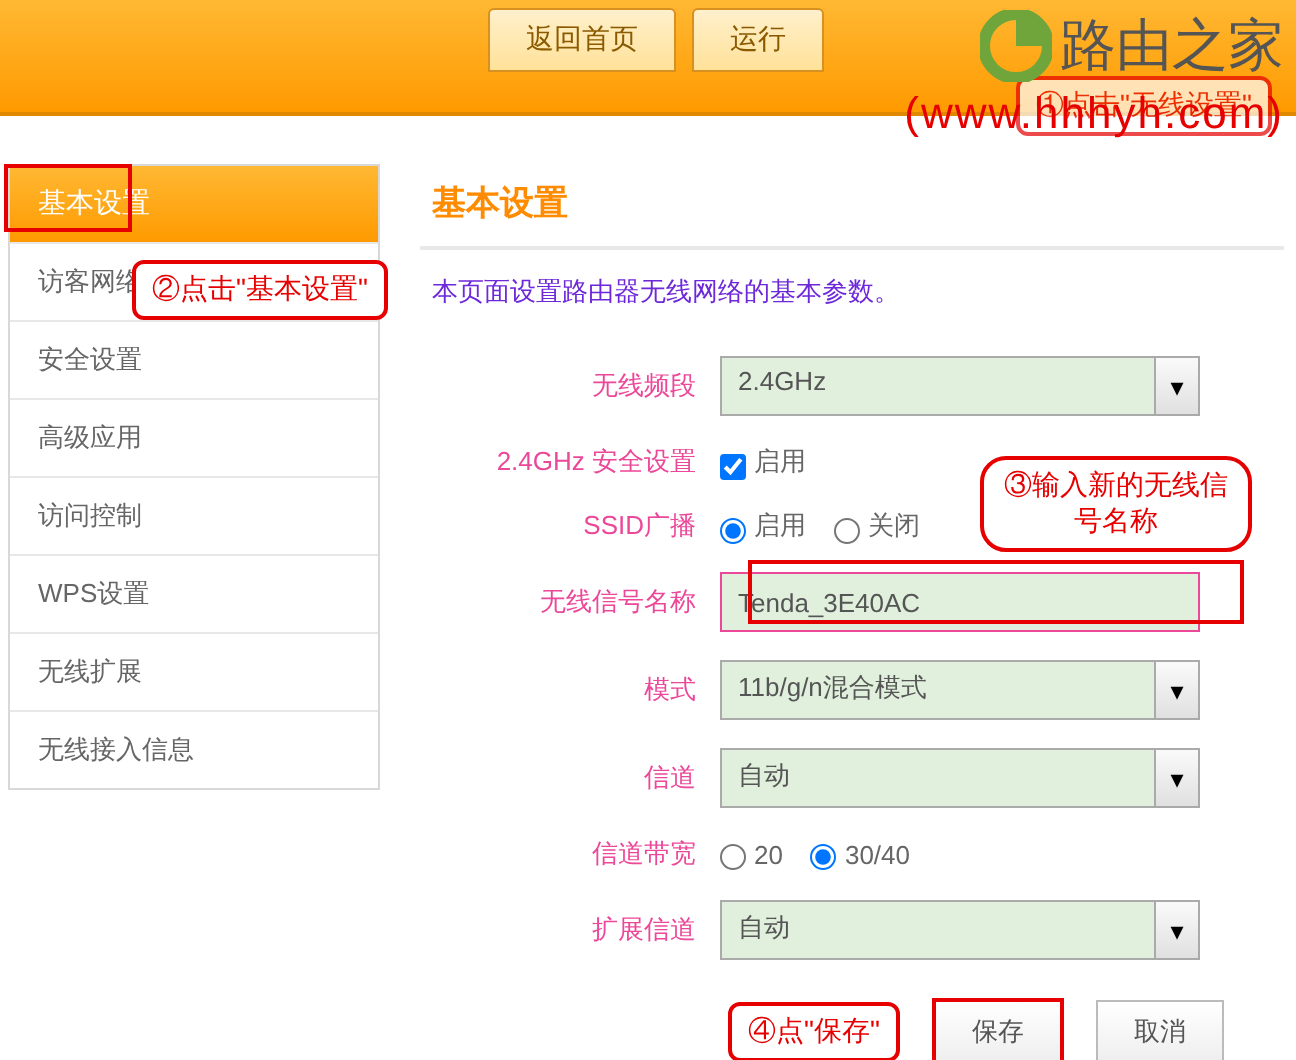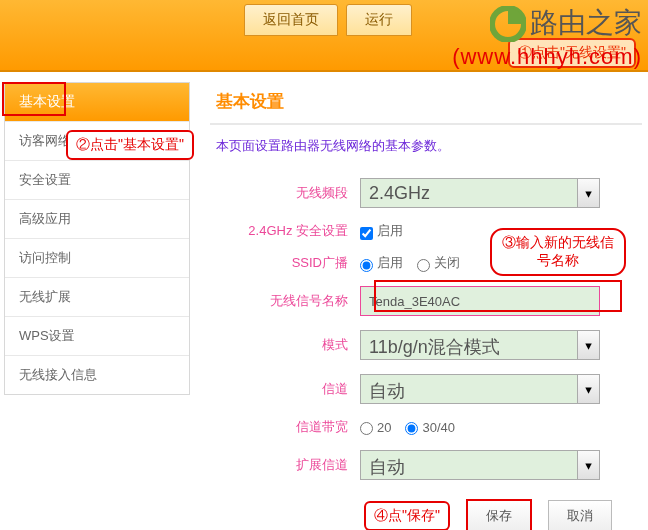--- a/index.html
+++ b/index.html
@@ -1,34 +1,34 @@
 <!DOCTYPE html>
 <html><head>
 <meta charset="utf-8">
 <style>
 * { box-sizing: border-box; margin: 0; padding: 0; }
 body { font-family: "Microsoft YaHei", Arial, sans-serif; font-size: 13px; background: #fff; width: 648px; height: 530px; position: relative; overflow: hidden; }
-.topbar { position: absolute; top: 0; left: 0; right: 0; height: 72px; background: linear-gradient(#ffb833, #ff9a00); border-bottom: 2px solid #e08800; }
+.topbar { position: absolute; top: 0; left: 0; right: 0; height: 58px; background: linear-gradient(#ffb833, #ff9a00); border-bottom: 2px solid #e08800; }
 .topbar-inner { position: absolute; top: 4px; left: 244px; display: flex; }
 .top-btn { background: linear-gradient(#fff0cc, #ffe199); border: 1px solid #d89020; border-radius: 3px 3px 0 0; padding: 6px 18px; margin-right: 8px; color: #8a5a00; font-size: 14px; cursor: pointer; }
 .watermark { position: absolute; top: 4px; right: 6px; text-align: right; z-index: 50; }
-.watermark-logo { display: flex; align-items: flex-end; justify-content: flex-end; font-size: 28px; color: #555; font-weight: 500; }
+.watermark-logo { display: flex; align-items: center; justify-content: flex-end; font-size: 28px; color: #555; font-weight: 500; }
 .watermark-logo svg { margin-right: 4px; }
 .watermark-url { color: #e60000; font-size: 22px; margin-top: 2px; letter-spacing: 1px; }
 .sidebar { position: absolute; top: 82px; left: 4px; width: 186px; border: 1px solid #d8d8d8; background: #fff; }
 .sidebar-active { background: linear-gradient(#ffb833, #ff9a00); color: #fff; padding: 10px 14px; font-size: 14px; }
 .sidebar-item { border-top: 1px solid #e8e8e8; padding: 10px 14px; color: #666; font-size: 13px; cursor: pointer; }
 .content { position: absolute; top: 82px; left: 210px; right: 6px; bottom: 6px; }
 .page-title { color: #ff8c00; font-size: 17px; font-weight: bold; padding: 8px 0 10px 6px; border-bottom: 2px solid #e8e8e8; }
 .page-desc { color: #6d28d9; padding: 12px 0 16px 6px; font-size: 13px; }
 .form-row { display: flex; align-items: center; padding: 7px 0; }
 .form-label { width: 150px; text-align: right; color: #ec4899; padding-right: 12px; font-size: 13px; }
 .form-control { flex: 1; display: flex; align-items: center; position: relative; }
 .select-wrap { position: relative; width: 240px; }
-.select { width: 100%; height: 30px; background: #e0f0dd; border: 1px solid #aaa; padding: 4px 30px 4px 8px; color: #555; font-size: 18px; appearance: none; }
+.select { width: 100%; height: 30px; background: #e0f0dd; border: 1px solid #aaa; padding: 4px 30px 4px 8px; color: #555; font-size: 13px; appearance: none; }
 .select-arrow { position: absolute; right: 1px; top: 1px; width: 22px; height: 28px; background: linear-gradient(#fafafa,#e0e0e0); border-left: 1px solid #aaa; display: flex; align-items: center; justify-content: center; pointer-events: none; }
 .input-text { width: 240px; height: 30px; background: #e0f0dd; border: 1px solid #ec4899; padding: 4px 8px; color: #555; font-size: 13px; }
 .chk { margin-right: 6px; }
 .radio-label { display: inline-flex; align-items: flex-end; margin-right: 14px; color: #666; }
 .radio-label input { margin-right: 4px; }
 .btn-row { display: flex; justify-content: flex-end; padding: 12px 30px 0 0; gap: 16px; align-items: center; }
 .btn { background: linear-gradient(#fff,#eee); border: 1px solid #bbb; padding: 6px 18px; color: #555; cursor: pointer; font-size: 13px; }
 .red-box { position: absolute; border: 2px solid #e60000; pointer-events: none; z-index: 40; }
 .callout { position: absolute; border: 2px solid #e60000; border-radius: 6px; background: #fff; color: #e60000; font-size: 14px; padding: 4px 8px; z-index: 41; text-align: center; }
 </style>
@@ -52,22 +52,22 @@
   </div>
   <div class="watermark-url">(www.hhhyh.com)</div>
 </div>
 
 <div class="sidebar">
   <div class="sidebar-active">基本设置</div>
   <div class="sidebar-item">访客网络</div>
   <div class="sidebar-item">安全设置</div>
   <div class="sidebar-item">高级应用</div>
   <div class="sidebar-item">访问控制</div>
+  <div class="sidebar-item">WPS设置</div>
   <div class="sidebar-item">无线扩展</div>
-  <div class="sidebar-item">WPS设置</div>
   <div class="sidebar-item">无线接入信息</div>
 </div>
 
 <div class="content">
   <div class="page-title">基本设置</div>
   <div class="page-desc">本页面设置路由器无线网络的基本参数。</div>
 
   <div class="form-row">
     <div class="form-label">无线频段</div>
     <div class="form-control">

